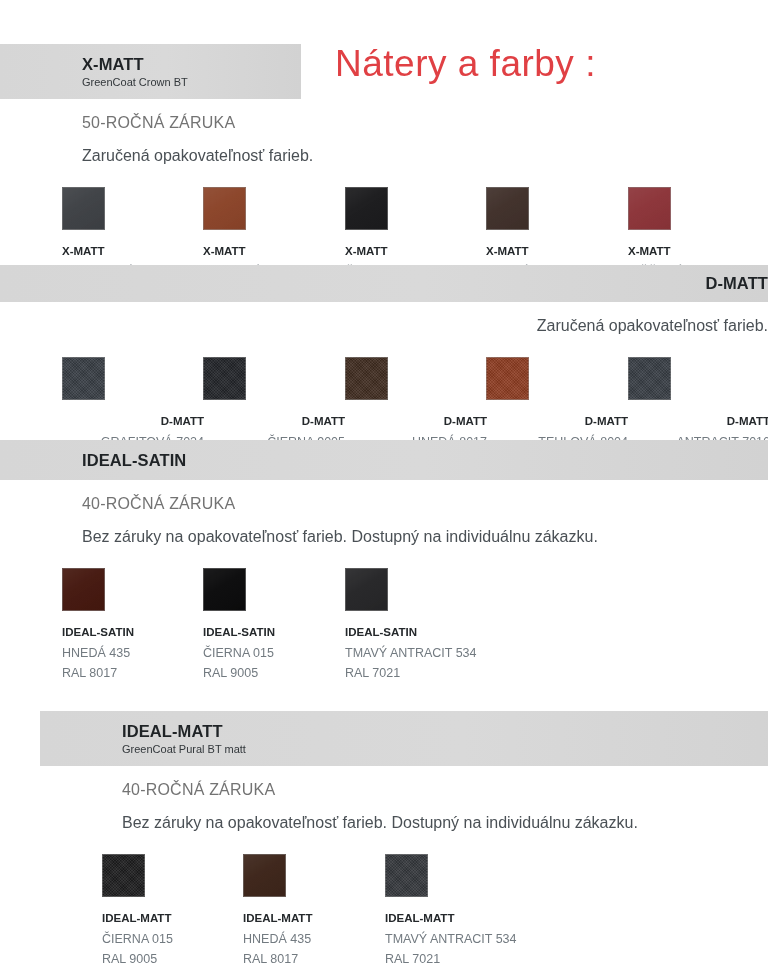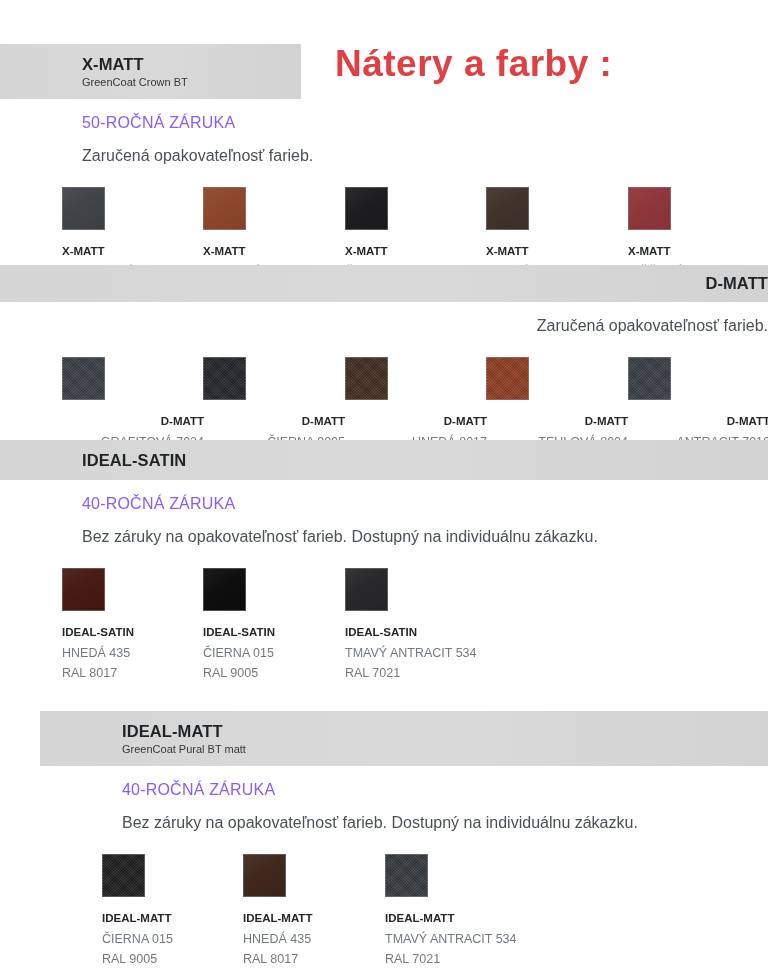--- a/index.html
+++ b/index.html
@@ -21,21 +21,21 @@
     height: 980px;
     background: #ffffff;
   }
 
   
   .main-title {
     position: absolute;
     left: 335px;
     top: 44px;
     font-size: 37px;
-    font-weight: bold;
+    font-weight: normal;
     letter-spacing: 0.5px;
     color: #e04044;
     line-height: 1.1;
     white-space: nowrap;
   }
 
   
   .section {
     position: absolute;
     left: 0;
@@ -68,21 +68,21 @@
   .section-subtitle {
     font-size: 11px;
     font-weight: normal;
     color: #32373b;
     margin-top: 2px;
     line-height: 1.2;
   }
 
   .warranty {
     font-size: 16px;
-    color: #8b5cf6;
+    color: #737373;
     font-weight: normal;
     letter-spacing: 0.2px;
     padding-left: 82px;
     margin-top: 15px;
   }
   .note {
     font-size: 16px;
     color: #4a5055;
     padding-left: 82px;
     margin-top: 14px;

